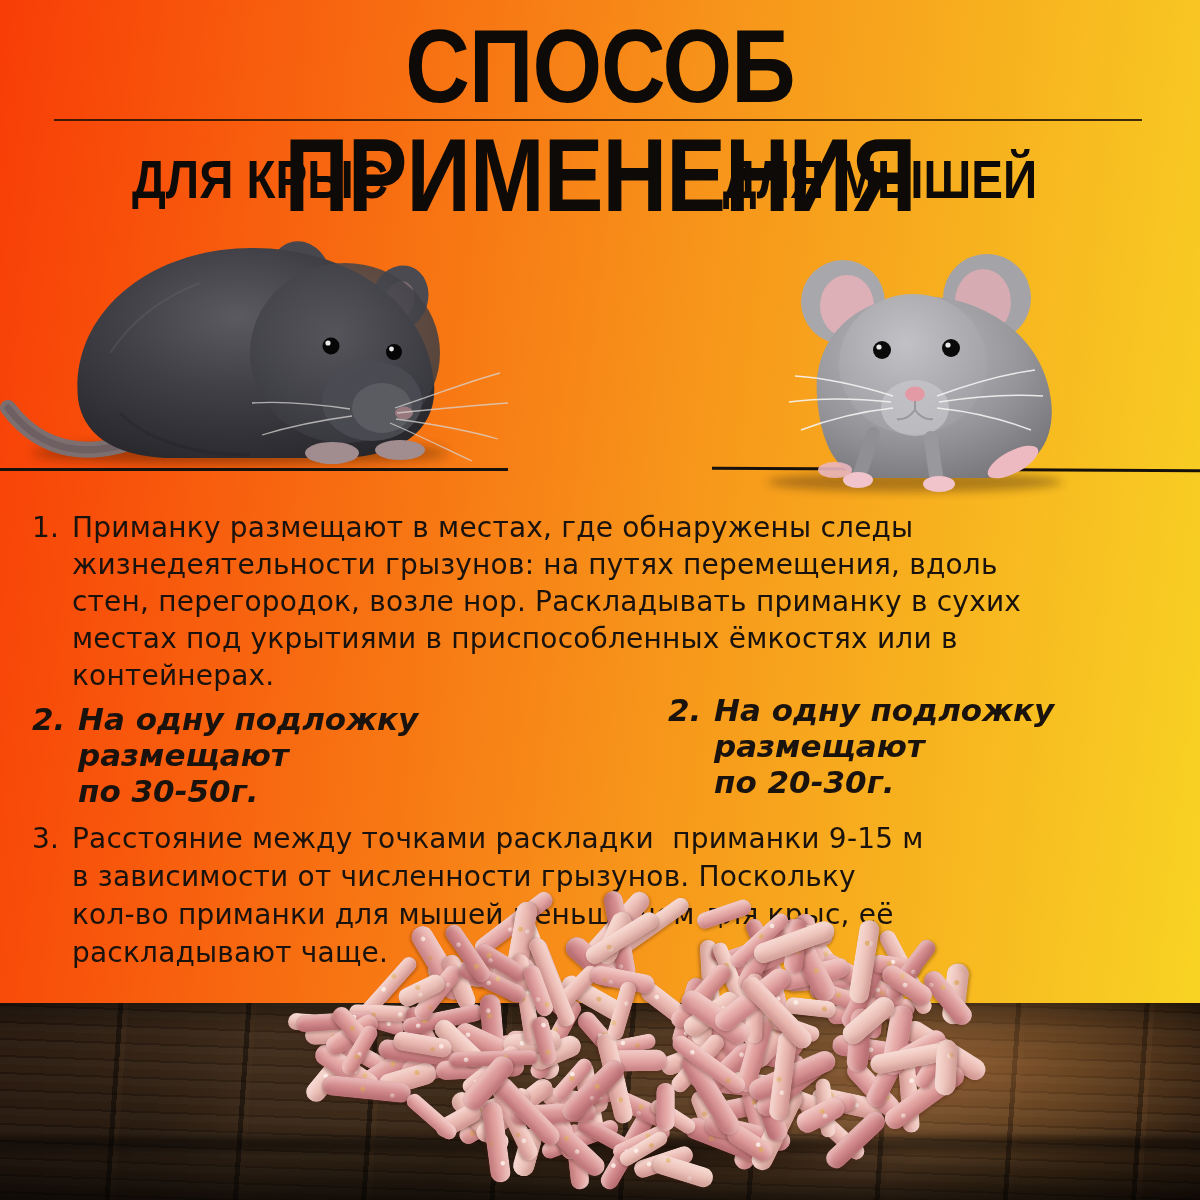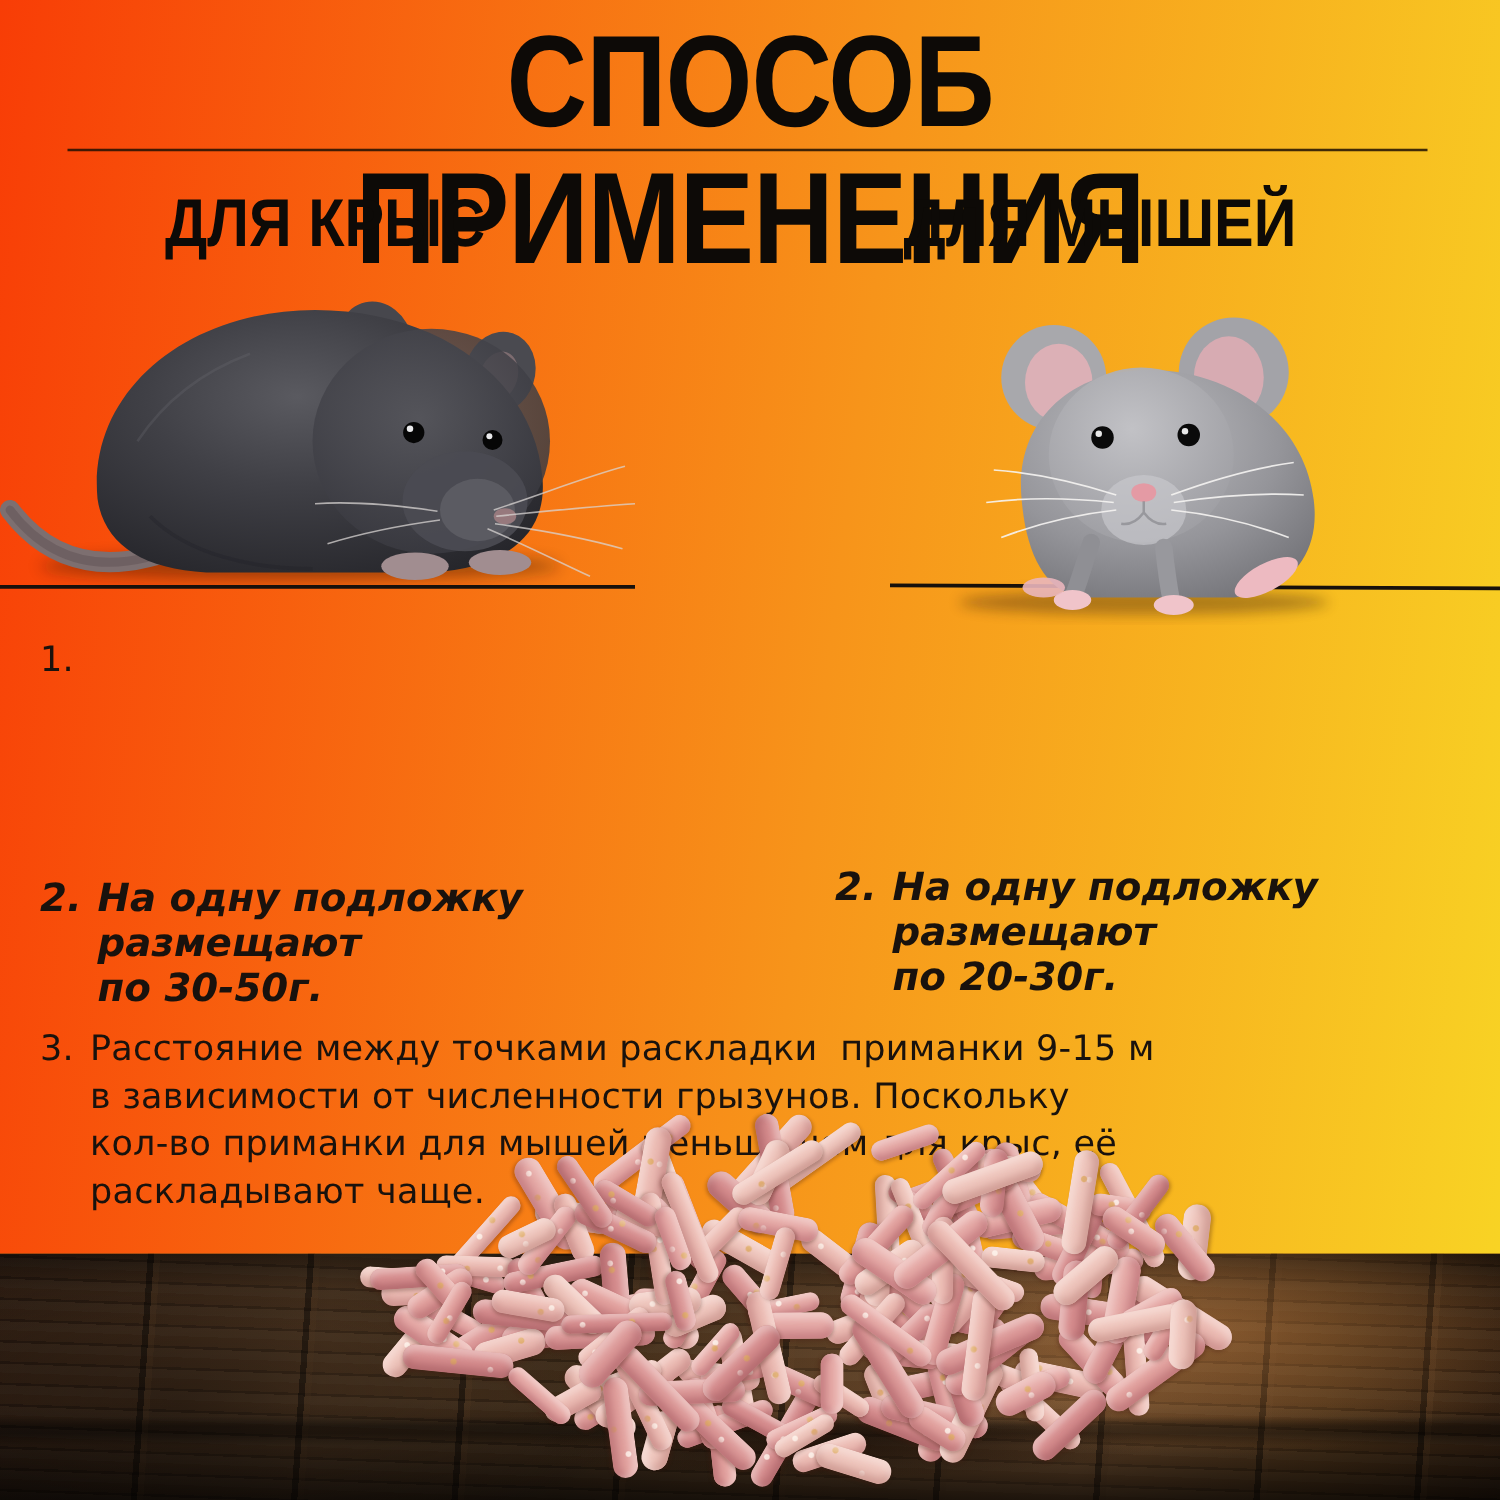--- a/index.html
+++ b/index.html
@@ -173,20 +173,25 @@
       <ellipse cx="184" cy="246" rx="16" ry="8" fill="#f0c4ca"></ellipse>
       <g transform="rotate(-28 258 224)">
           <ellipse cx="258" cy="224" rx="28" ry="11" fill="#edbac1"></ellipse>
         </g>
       <ellipse cx="80" cy="232" rx="17" ry="8" fill="#eab6bd" opacity=".9"></ellipse>
     </g>
   </svg>
 
   <div class="step step-regular step1">
     <span class="num">1.</span>
+    <div class="txt">Приманку размещают в местах, где обнаружены следы
+жизнедеятельности грызунов: на путях перемещения, вдоль
+стен, перегородок, возле нор. Раскладывать приманку в сухих
+местах под укрытиями в приспособленных ёмкостях или в
+контейнерах.</div>
   </div>
 
   <div class="step step-italic step2-rats">
     <span class="num">2.</span>
     <div class="txt">На одну подложку
 размещают
 по 30-50г.</div>
   </div>
 
   <div class="step step-italic step2-mice">

